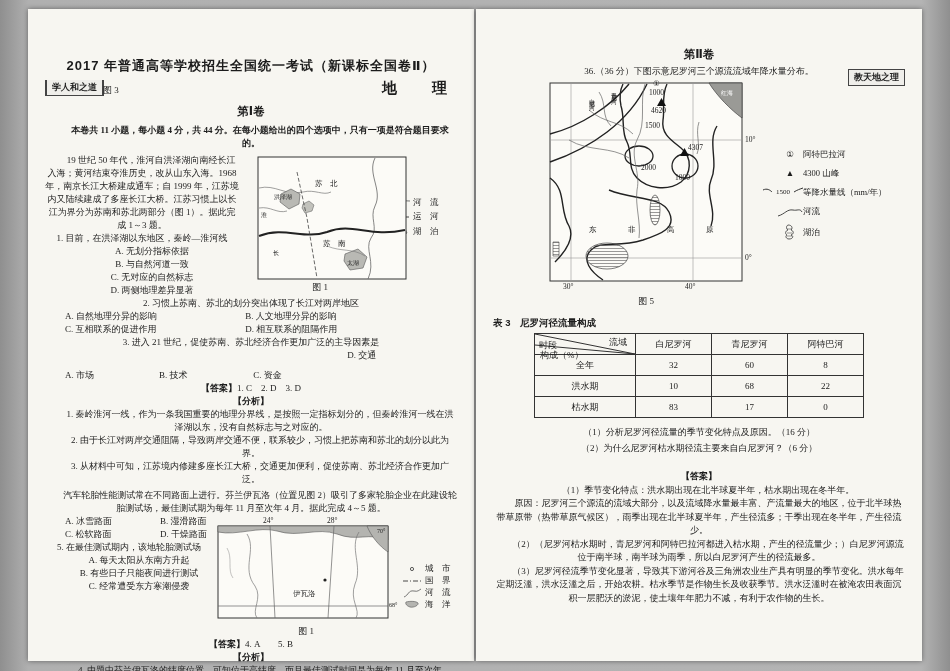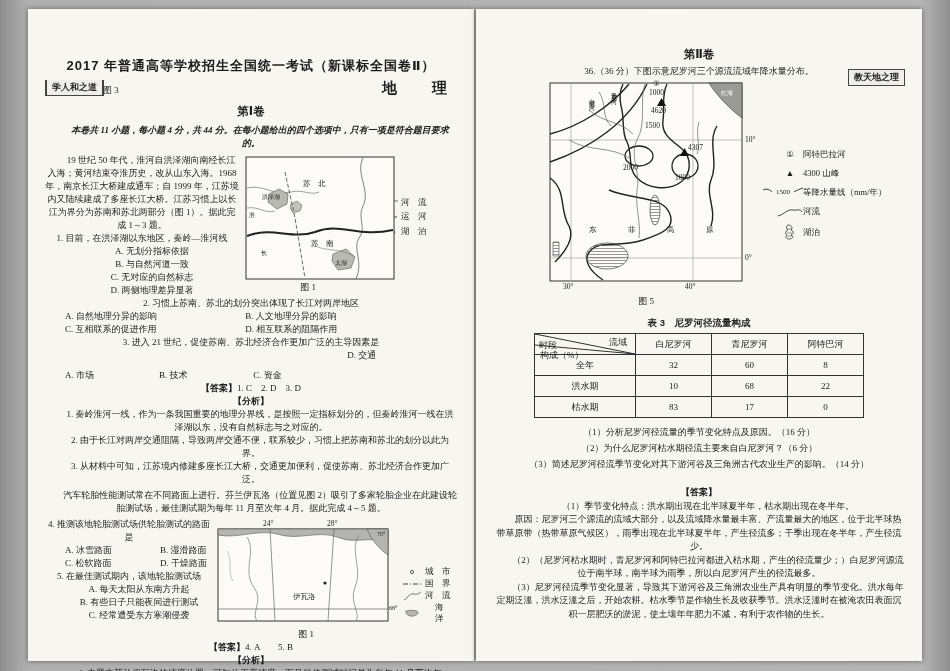--- a/index.html
+++ b/index.html
@@ -40,21 +40,21 @@
   .legend{font-size:8.5px;line-height:11px;}
   .legrow{display:flex;align-items:center;margin:3px 0;}
   .legico{width:26px;display:flex;justify-content:center;align-items:center;flex:0 0 26px;}
   .footer-c{position:absolute;bottom:18px;left:0;width:100%;text-align:center;font-size:7px;color:#555;}
   
   .fig5row{display:flex;margin-top:4px;}
   .fig5map{margin-left:56px;}
   .legend5{margin-left:18px;margin-top:60px;font-size:8.5px;}
   .legend5 .legrow{margin:6px 0;}
   
-  .tbl-cap{text-align:center;font-family:"Liberation Sans","DejaVu Sans",sans-serif;font-weight:bold;font-size:9.5px;margin-top:8px;}
+  .tbl-cap{font-family:"Liberation Sans","DejaVu Sans",sans-serif;font-weight:bold;font-size:9.5px;margin-top:8px;}
   table.t3{border-collapse:collapse;margin:4px auto 0 auto;width:330px;font-size:9px;}
   table.t3 td{border:1px solid #333;text-align:center;padding:3px 2px;height:14px;}
   td.corner{position:relative;width:96px;height:42px;padding:0;}
   .corner svg{position:absolute;left:0;top:0;width:100%;height:100%;}
   .c-top{position:absolute;right:8px;top:2px;}
   .c-mid{position:absolute;left:5px;top:15px;}
   .c-bot{position:absolute;left:4px;bottom:2px;}
   .qline{line-height:16px;}
   .ansblock p{line-height:13.5px;}
 </style>
@@ -69,26 +69,26 @@
 
       <div class="title">2017 年普通高等学校招生全国统一考试（新课标全国卷Ⅱ）</div>
 
       <div class="subjrow">
         <span class="stray">图 3</span>
         <span class="subject">地　理</span>
       </div>
 
       <div class="sect">第Ⅰ卷</div>
 
-      <p class="indent bold" style="margin-top:6px;font-style:italic;">本卷共 11 小题，每小题 4 分，共 44 分。在每小题给出的四个选项中，只有一项是符合题目要求的。</p>
+      <p class="indent bold" style="margin-top:6px;">本卷共 11 小题，每小题 4 分，共 44 分。在每小题给出的四个选项中，只有一项是符合题目要求的。</p>
 
       <div class="clr">
         <div class="fig" style="width:212px;margin:2px 0 2px 6px;">
           <div style="display:flex;">
-            <div class="map" style="width:126px;">
+            <div class="map" style="width:126px;margin-left:12px;">
               <svg width="150" height="124" viewBox="0 0 150 124">
                 <rect x="1" y="1" width="148" height="122" fill="#fcfbf7" stroke="#333" stroke-width="1"></rect>
                 <path d="M118,2 C110,18 126,34 118,50 C112,62 122,72 114,82 C107,93 119,106 111,123" fill="none" stroke="#666" stroke-width="0.8"></path>
                 <path d="M2,32 C18,28 28,40 46,36 C58,33 66,40 74,36" fill="none" stroke="#777" stroke-width="0.7"></path>
                 <path d="M2,52 C14,50 20,58 30,55" fill="none" stroke="#777" stroke-width="0.7"></path>
                 <path d="M24,38 l10,-5 9,5 -1,10 -10,5 -9,-7 z" fill="#b9b9b4" stroke="#555" stroke-width="0.6"></path>
                 <path d="M46,48 l6,-3 5,4 -2,6 -7,2 -3,-5 z" fill="#c2c2bc" stroke="#555" stroke-width="0.5"></path>
                 <path d="M2,80 C28,70 46,84 70,76 C96,66 112,82 148,74" fill="none" stroke="#222" stroke-width="2"></path>
                 <path d="M40,16 L50,62 L60,122" fill="none" stroke="#444" stroke-width="0.8" stroke-dasharray="4,2"></path>
                 <path d="M88,98 l13,-5 9,8 -4,11 -13,2 -6,-9 z" fill="#b9b9b4" stroke="#555" stroke-width="0.6"></path>
@@ -206,33 +206,32 @@
                 <span>国　界</span>
               </div>
               <div class="legrow" style="margin:1px 0;">
                 <span class="legico">
                   <svg width="20" height="10" viewBox="0 0 20 10">
                       <path d="M2,9 C7,7 6,2 12,3 C16,4 17,2 19,1" fill="none" stroke="#555" stroke-width="0.8"></path>
                     </svg>
                 </span>
                 <span>河　流</span>
               </div>
-              <div class="legrow" style="margin:1px 0;gap:10px;">
+              <div class="legrow" style="margin:1px 0;">
                 <span class="legico">
                   <svg width="16" height="9" viewBox="0 0 16 9">
                       <path d="M2,2 C6,1 12,1 14,3 C15,5 10,8 6,7 C3,6 1,4 2,2 Z" fill="#b4b4b0" stroke="#555" stroke-width="0.6"></path>
                     </svg>
                 </span>
                 <span>海　洋</span>
               </div>
             </div>
           </div>
         </div>
 
-        <p style="margin-top:3px;">4. 推测该地轮胎测试场供轮胎测试的路面是</p>
         <div class="optrow">
           <span style="width:95px;">A. 冰雪路面</span>
           <span>B. 湿滑路面</span>
         </div>
         <div class="optrow">
           <span style="width:95px;">C. 松软路面</span>
           <span>D. 干燥路面</span>
         </div>
         <p>5. 在最佳测试期内，该地轮胎测试场</p>
         <p class="opt">A. 每天太阳从东南方升起</p>
@@ -285,21 +284,21 @@
             <ellipse cx="106" cy="128" rx="5" ry="15" fill="url(#hatch5)" stroke="#444" stroke-width="0.7"></ellipse>
             <ellipse cx="58" cy="174" rx="21" ry="13" fill="url(#hatch5)" stroke="#444" stroke-width="0.7"></ellipse>
             <path d="M4,160 l6,0 0,14 -6,0 z" fill="url(#hatch5)" stroke="#444" stroke-width="0.6"></path>
             <path d="M108,24 l4.5,-8 4.5,8 z" fill="#111"></path>
             <path d="M131,74 l4.5,-8 4.5,8 z" fill="#111"></path>
           </svg>
           <span class="mlabel" style="left:104px;top:-2px;">①</span>
           <span class="mlabel" style="left:100px;top:7px;">1000</span>
           <span class="mlabel" style="left:102px;top:25px;">4620</span>
           <span class="mlabel" style="left:96px;top:40px;">1500</span>
-          <span class="mlabel" style="left:74px;top:82px;">2000</span>
+          <span class="mlabel" style="left:92px;top:82px;">2000</span>
           <span class="mlabel" style="left:139px;top:62px;">4307</span>
           <span class="mlabel" style="left:126px;top:92px;">1000</span>
           <span class="mlabel vtext tiny" style="left:40px;top:12px;">白尼罗河</span>
           <span class="mlabel vtext tiny" style="left:62px;top:6px;">青尼罗河</span>
           <span class="mlabel" style="left:40px;top:144px;letter-spacing:12px;">东　非　高　原</span>
           <span class="mlabel tiny" style="left:172px;top:8px;color:#fff;">红海</span>
           <span class="mlabel" style="left:14px;top:201px;">30°</span>
           <span class="mlabel" style="left:136px;top:201px;">40°</span>
           <span class="mlabel" style="left:196px;top:54px;">10°</span>
           <span class="mlabel" style="left:196px;top:172px;">0°</span>
@@ -380,21 +379,20 @@
             <td>83</td>
             <td>17</td>
             <td>0</td>
           </tr>
         </tbody>
       </table>
 
       <div style="margin-top:6px;">
         <p class="qline">（1）分析尼罗河径流量的季节变化特点及原因。（16 分）</p>
         <p class="qline">（2）为什么尼罗河枯水期径流主要来自白尼罗河？（6 分）</p>
-        <p class="qline">（3）简述尼罗河径流季节变化对其下游河谷及三角洲古代农业生产的影响。（14 分）</p>
       </div>
 
       <div class="ansblock" style="margin-top:14px;">
         <p class="blk">【答案】</p>
         <p class="indent">（1）季节变化特点：洪水期出现在北半球夏半年，枯水期出现在冬半年。</p>
         <p class="indent">原因：尼罗河三个源流的流域大部分，以及流域降水量最丰富、产流量最大的地区，位于北半球热带草原带（热带草原气候区），雨季出现在北半球夏半年，产生径流多；干季出现在冬半年，产生径流少。</p>
         <p class="indent">（2）（尼罗河枯水期时，青尼罗河和阿特巴拉河都进入枯水期，产生的径流量少；）白尼罗河源流位于南半球，南半球为雨季，所以白尼罗河产生的径流最多。</p>
         <p class="indent">（3）尼罗河径流季节变化显著，导致其下游河谷及三角洲农业生产具有明显的季节变化。洪水每年定期泛滥，洪水泛滥之后，开始农耕。枯水季节是作物生长及收获季节。洪水泛滥时在被淹农田表面沉积一层肥沃的淤泥，使土壤年年肥力不减，有利于农作物的生长。</p>
       </div>
 

